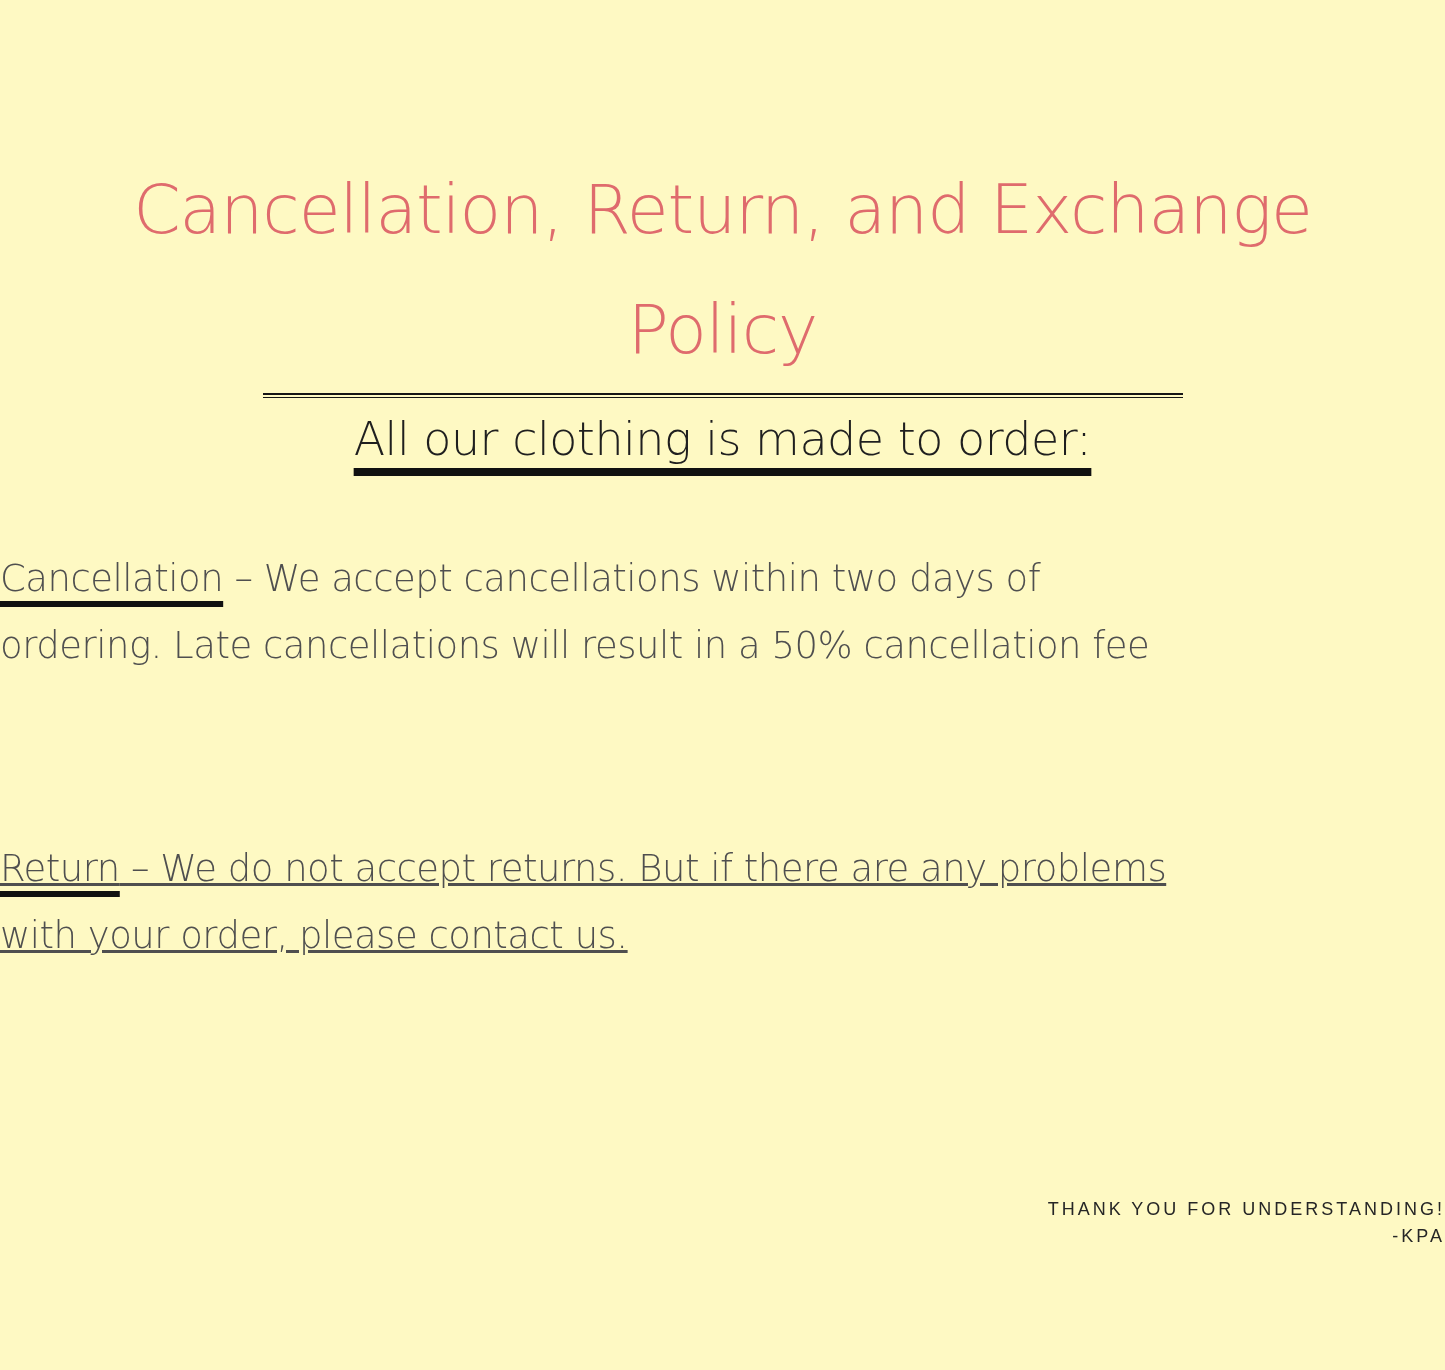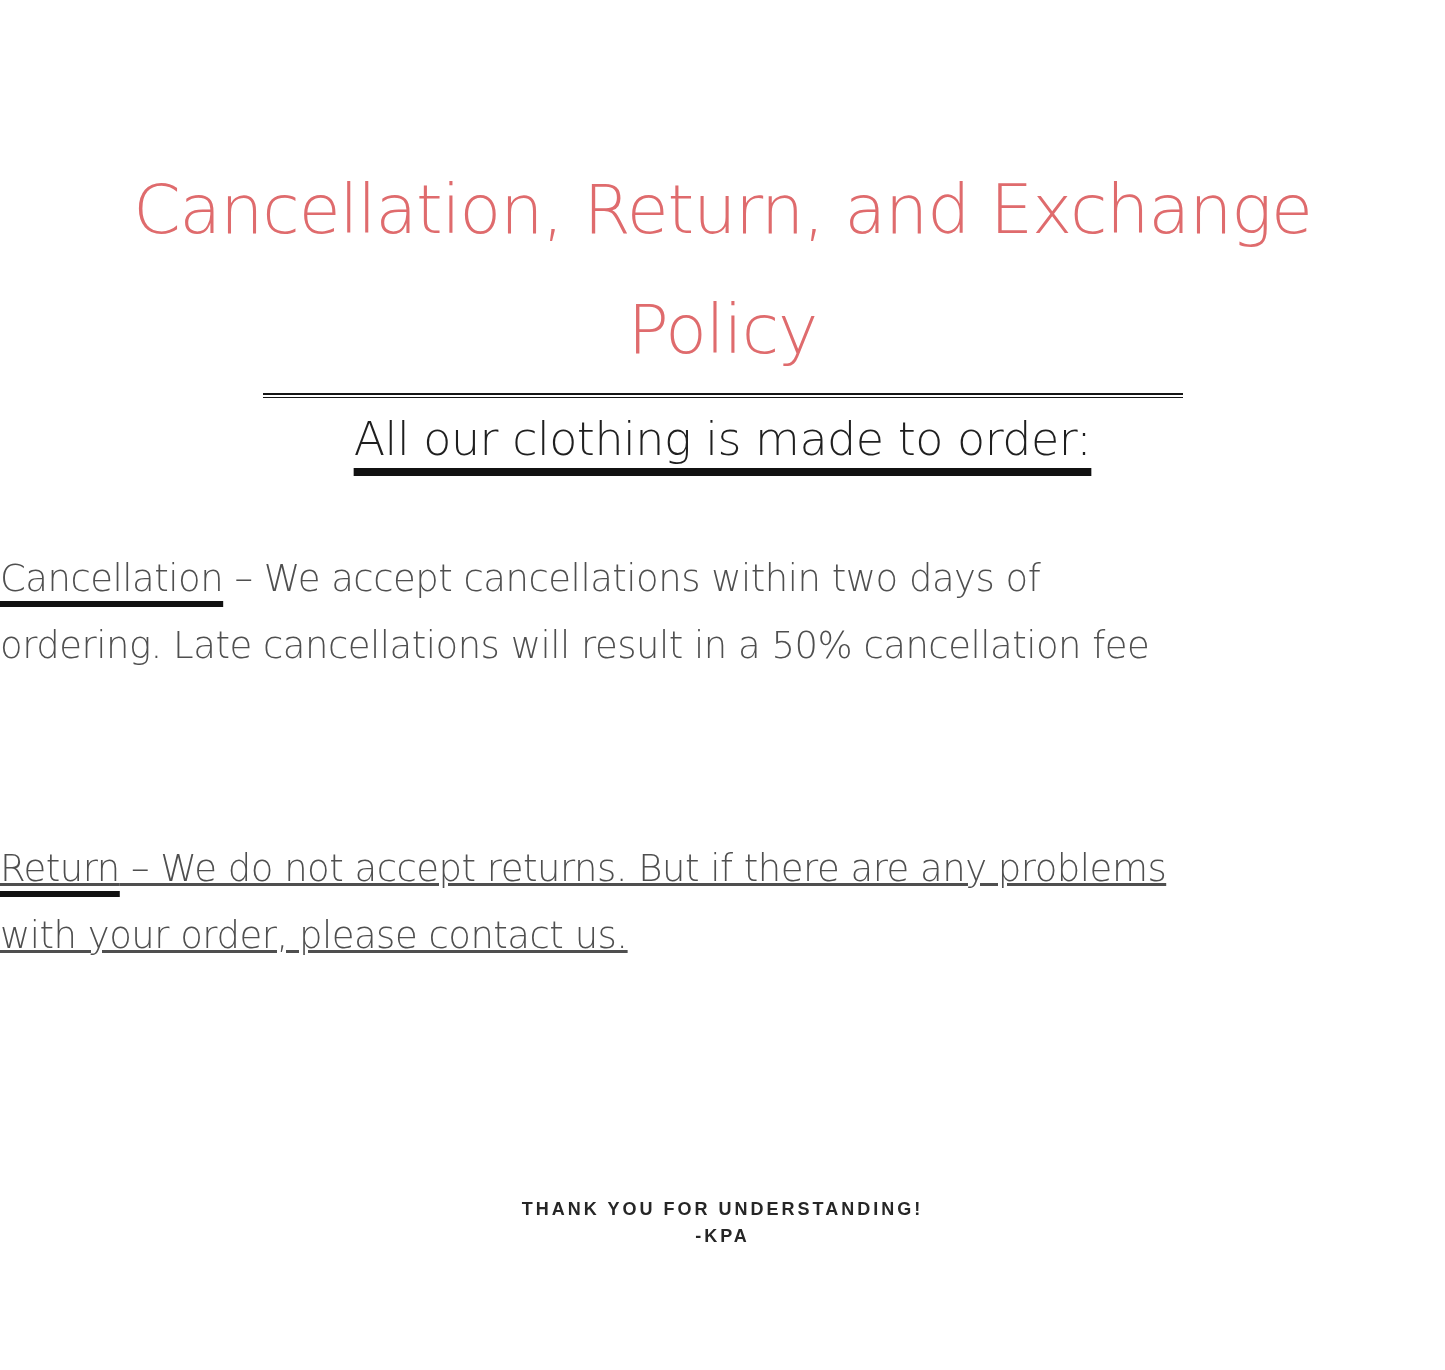--- a/index.html
+++ b/index.html
@@ -5,21 +5,21 @@
   html, body {
     margin: 0;
     padding: 0;
     background: #e9e8e6;
   }
   .page {
     position: relative;
     width: 1445px;
     height: 1370px;
     margin: 0 auto;
-    background: #ffffff;
+    background: #fef9c3;
     overflow: hidden;
     font-family: "DejaVu Sans", "Liberation Sans", sans-serif;
   }
   
   .title {
     position: absolute;
     top: 150px;
     left: 0;
     width: 100%;
     text-align: center;
@@ -81,24 +81,24 @@
     text-decoration-color: #111111;
     text-decoration-thickness: 6px;
     text-underline-offset: 10px;
   }
   
   .footer {
     position: absolute;
     top: 1196px;
     left: 0;
     width: 100%;
-    text-align: center;
+    text-align: right;
     font-family: "Liberation Sans", sans-serif;
     font-size: 18px;
-    font-weight: 700;
+    font-weight: 400;
     letter-spacing: 3px;
     line-height: 27px;
     color: #262626;
   }
 </style>
 </head>
 <body>
 
 <div class="page">
 

